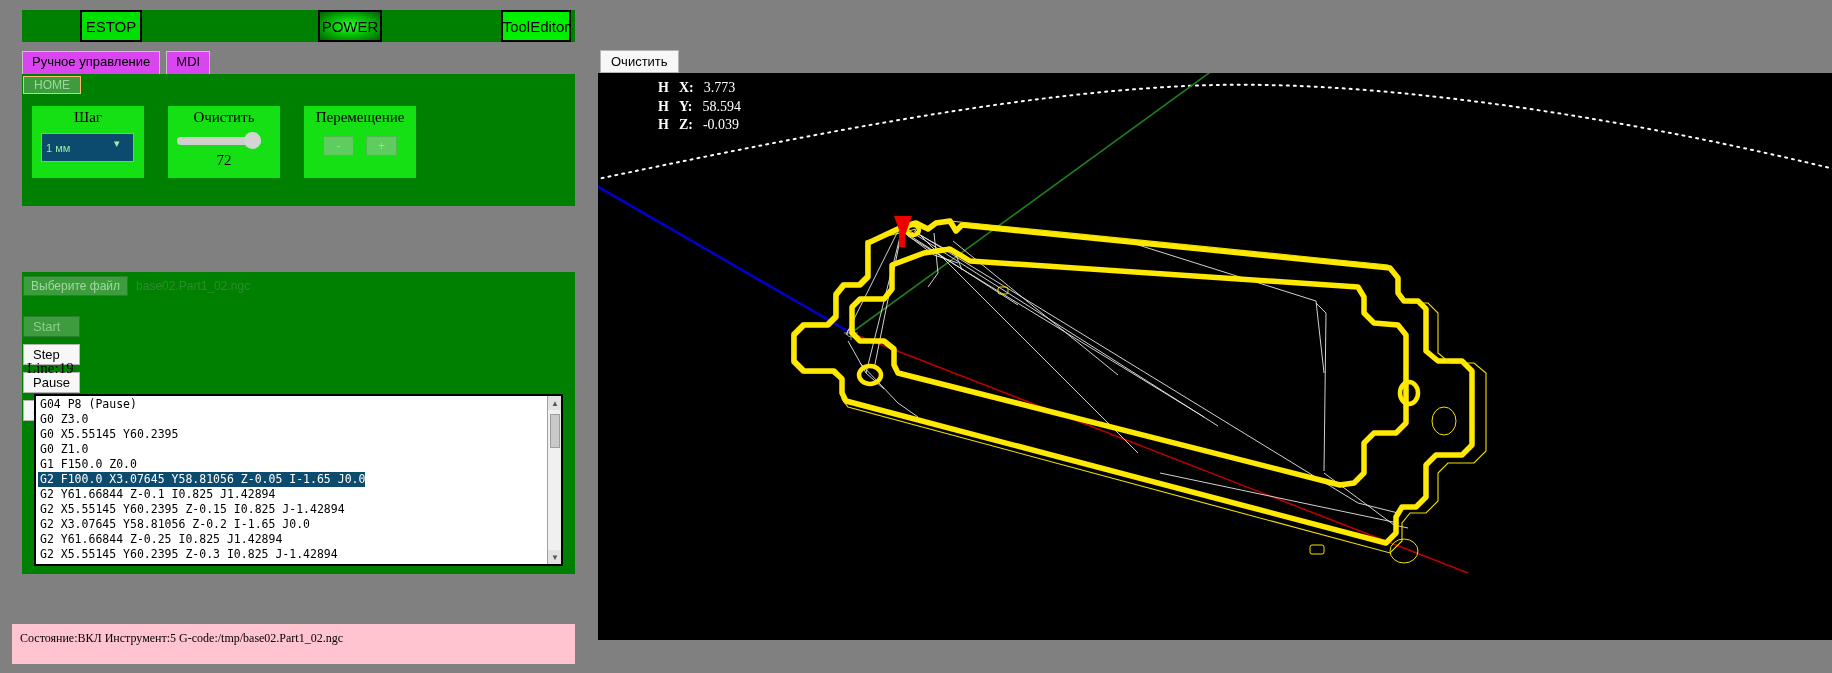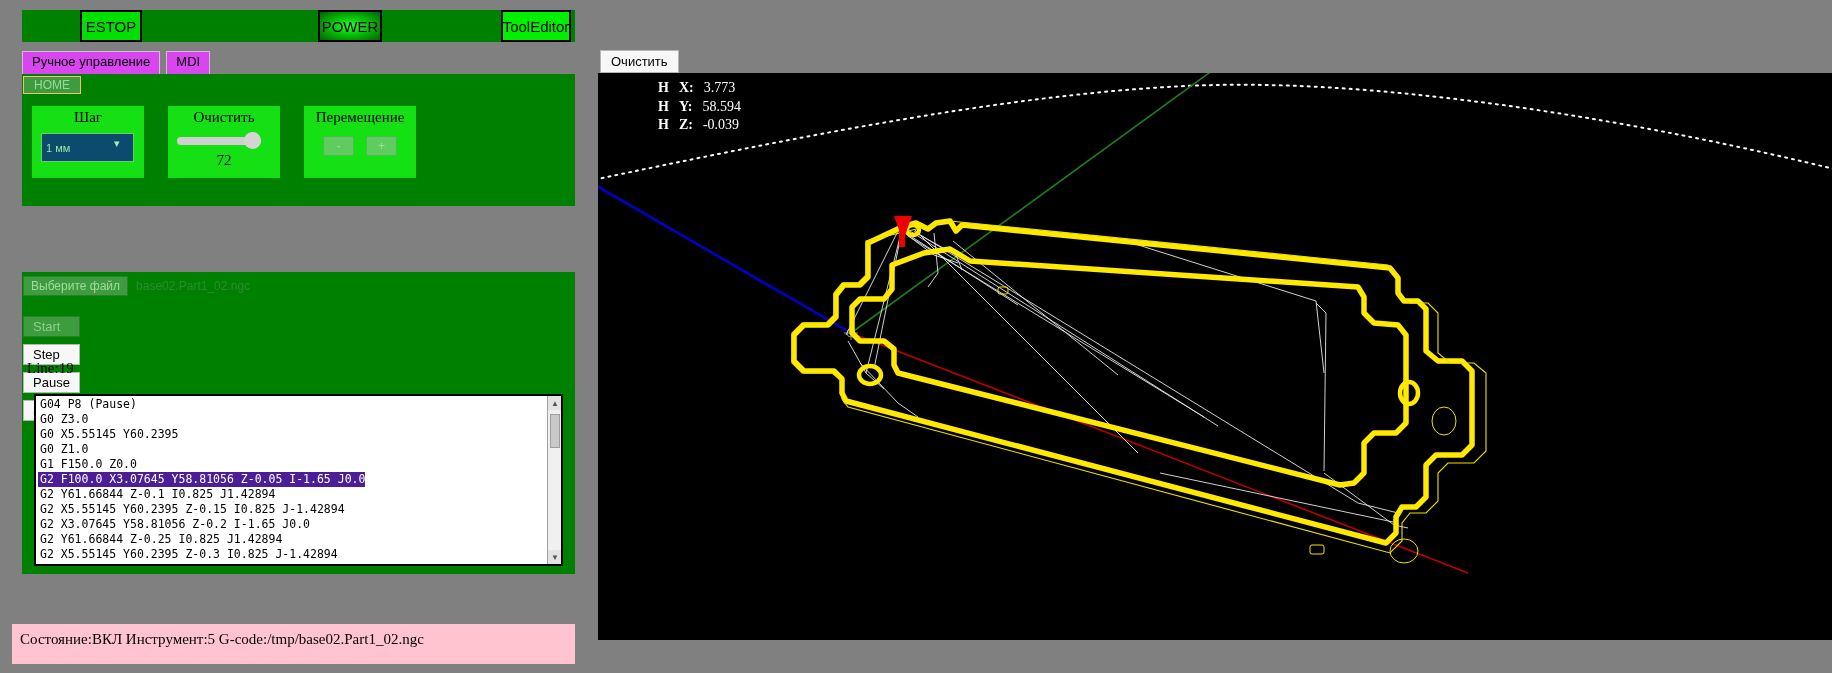--- a/index.html
+++ b/index.html
@@ -133,21 +133,21 @@
     background:#ffffff;border:2px solid #000;box-sizing:border-box;
     overflow:hidden;
     margin-top:8px;
   }
   #gcode-lines{
     position:absolute;left:2px;top:1px;right:14px;
     font-family:"DejaVu Sans Mono", monospace;font-size:11.5px;
     line-height:15px;color:#000;white-space:pre;
   }
   .gline{padding-left:2px;}
-  .gline.active{background:#4c1d95;color:#fff;display:inline-block;}
+  .gline.active{background:#0c4a6e;color:#fff;display:inline-block;}
   #gcode-scrollbar{
     position:absolute;right:0;top:0;width:14px;height:100%;
     background:#f0f0f0;border-left:1px solid #a0a0a0;box-sizing:border-box;
   }
   #scroll-up-arrow,#scroll-down-arrow{
     position:absolute;left:0;width:14px;height:14px;background:#e3e3e3;
     display:flex;align-items:center;justify-content:center;
     font-size:8px;color:#555;cursor:pointer;
   }
   #scroll-up-arrow{top:0;}
@@ -157,21 +157,21 @@
     background:#c9c9c9;border:1px solid #9d9d9d;box-sizing:border-box;
     cursor:pointer;
   }
 
   
   #status-bar{
     position:absolute;left:12px;top:624px;width:563px;height:40px;
     background:#ffc4cf;
   }
   #status-text{
-    padding:7px 0 0 8px;font-size:15px;color:#000;
+    padding:7px 0 0 8px;font-size:12px;color:#000;
     font-family:"Liberation Serif", serif;
   }
 
   
   #clear-button{
     position:absolute;left:600px;top:50px;
     font-family:"Liberation Sans", sans-serif;font-size:13px;
     background:#f7f7f7;color:#000;border:1px solid #b5b5b5;
     padding:3px 10px;cursor:pointer;z-index:5;
   }

